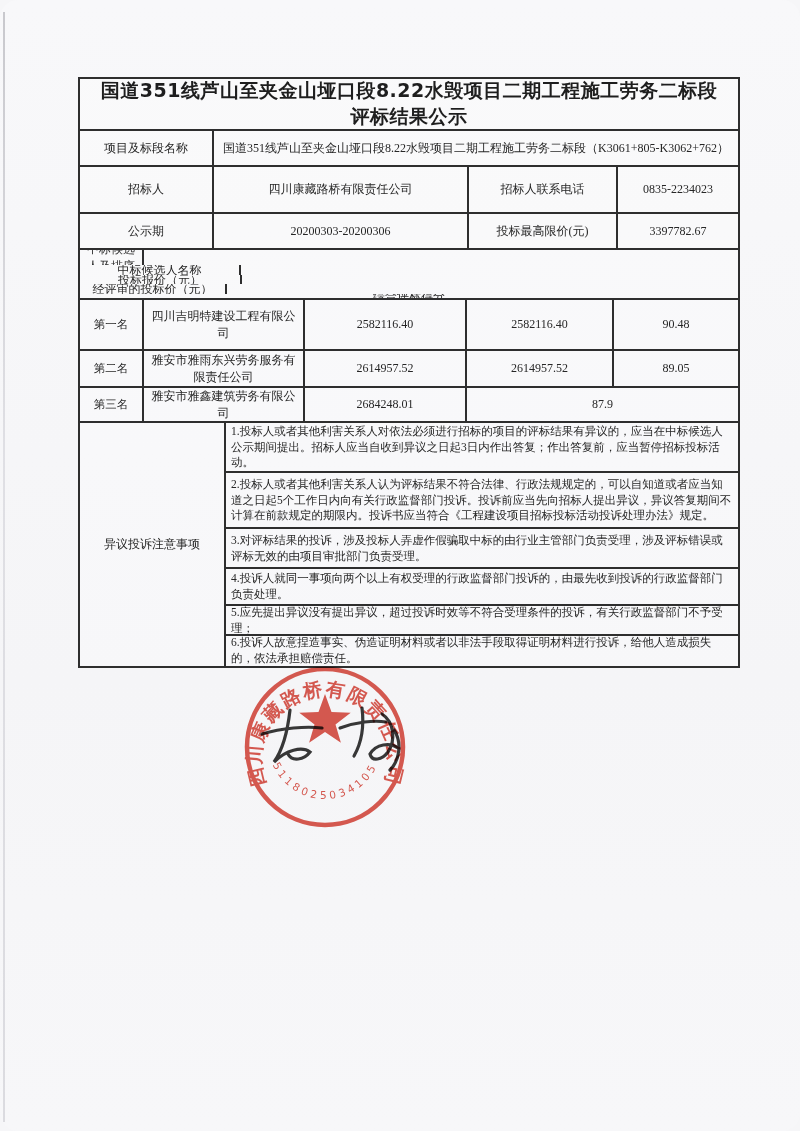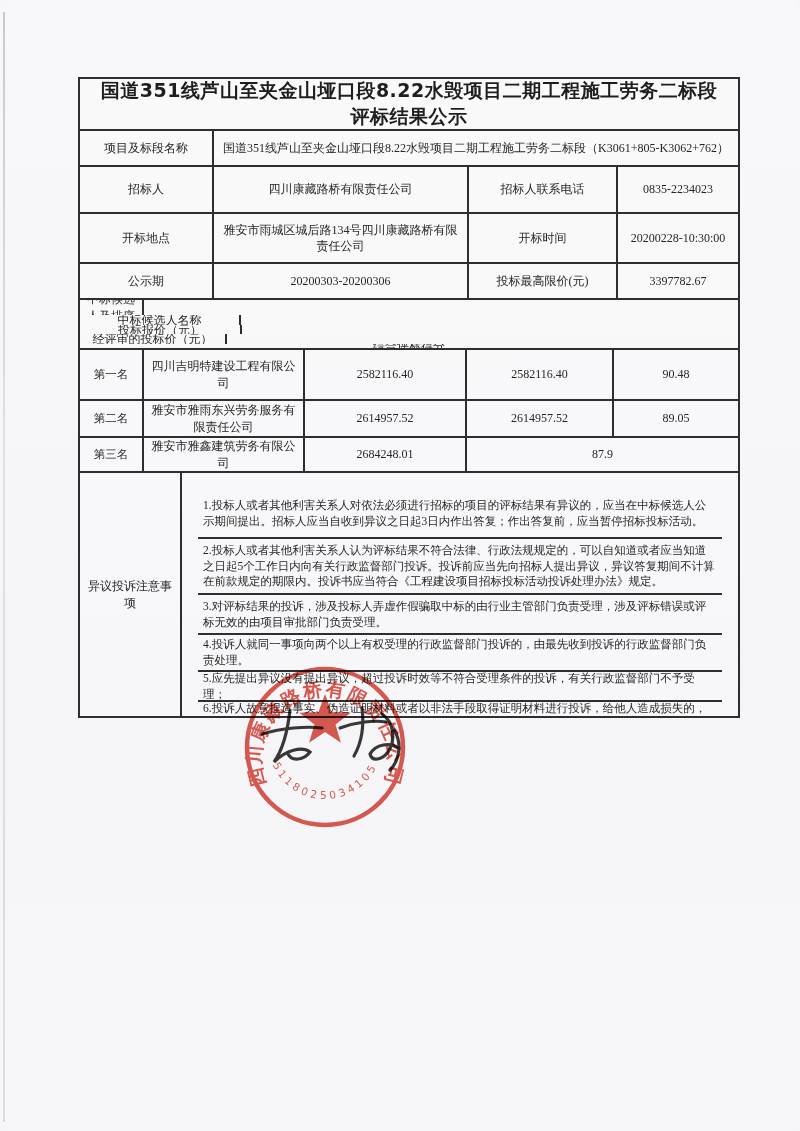--- a/index.html
+++ b/index.html
@@ -57,22 +57,22 @@
   .w-l2    { width: 149px; }
   .w-v2    { flex: 1; }
 
   .cw-a { width: 64px; font-size: 11.5px; }
   .cw-b { width: 161px; }
   .cw-c { width: 162px; }
   .cw-d { width: 147px; }
   .cw-e { flex: 1; }
   .head-cell { font-size: 12px; }
 
-  .ow-label { width: 102px; font-size: 12px; }
-  .ow-content { flex: 1; display: block; padding: 16px; }
+  .ow-label { width: 146px; font-size: 12px; }
+  .ow-content { flex: 1; display: block; padding: 0; }
   .obj-item {
     border-bottom: 2px solid #2e2e2e;
     font-size: 11.5px; line-height: 1.38;
     padding: 3px 6px 2px 5px;
     display: flex; align-items: center; text-align: left;
     overflow: hidden;
   }
   .obj-item:last-child { border-bottom: none; }
   .oh-1 { height: 50px; }
   .oh-2 { height: 56px; }
@@ -104,26 +104,20 @@
       <div class="td w-val">国道351线芦山至夹金山垭口段8.22水毁项目二期工程施工劳务二标段（K3061+805-K3062+762）</div>
     </div>
 
     <div class="tr h-r2">
       <div class="td w-label">招标人</div>
       <div class="td w-mid">四川康藏路桥有限责任公司</div>
       <div class="td w-l2">招标人联系电话</div>
       <div class="td w-v2">0835-2234023</div>
     </div>
 
-    <div class="tr h-r3">
-      <div class="td w-label">开标地点</div>
-      <div class="td w-mid">雅安市雨城区城后路134号四川康藏路桥有限责任公司</div>
-      <div class="td w-l2">开标时间</div>
-      <div class="td w-v2">20200228-10:30:00</div>
-    </div>
 
     <div class="tr h-r4">
       <div class="td w-label">公示期</div>
       <div class="td w-mid">20200303-20200306</div>
       <div class="td w-l2">投标最高限价(元)</div>
       <div class="td w-v2">3397782.67</div>
     </div>
 
     <div class="tr h-head">
       <div class="td cw-a head-cell">中标候选人及排序</div>

